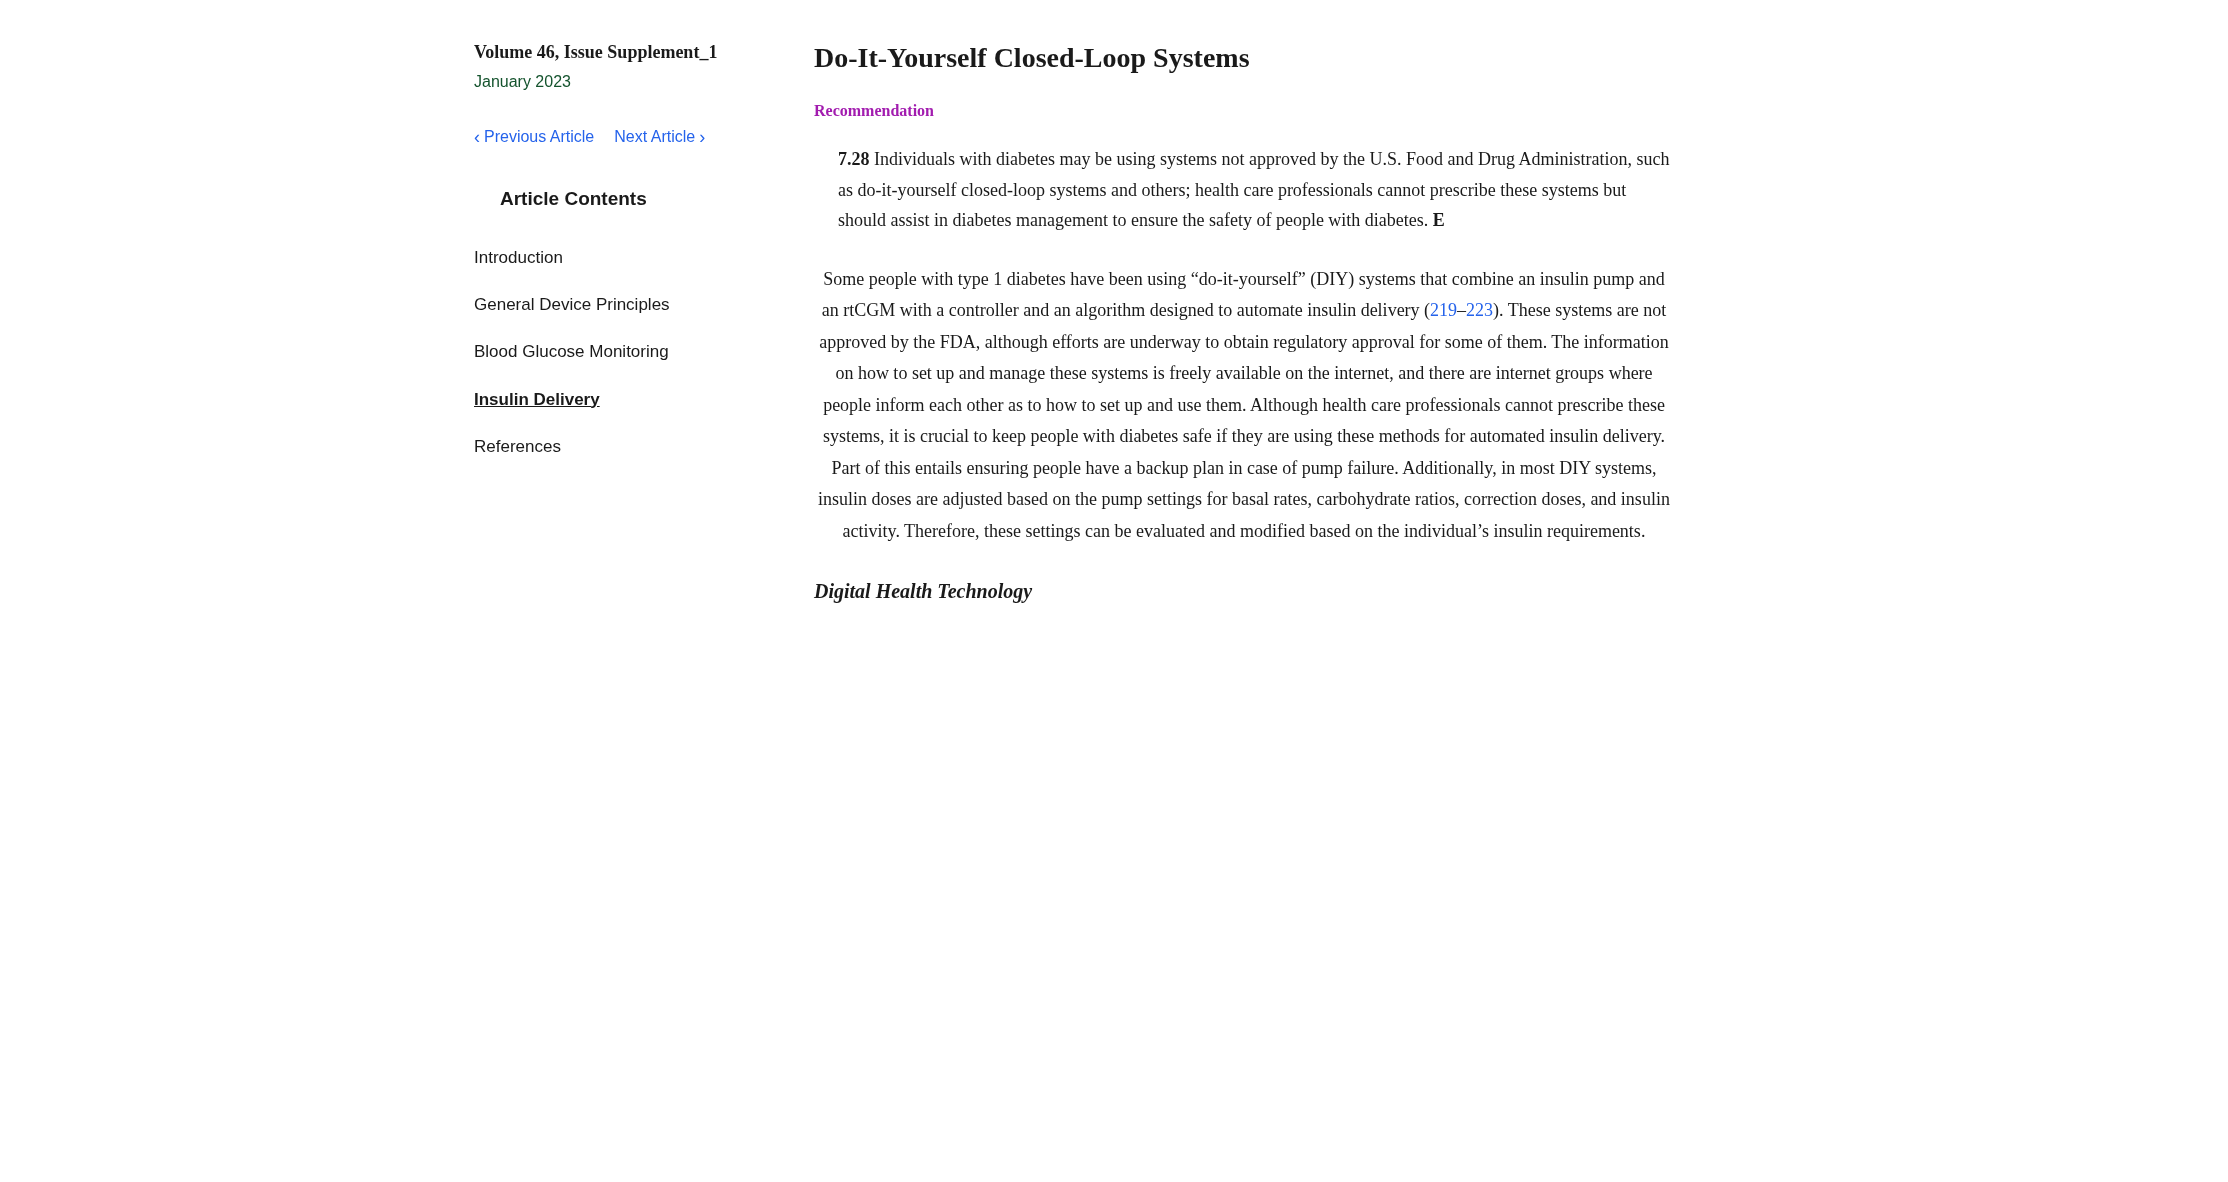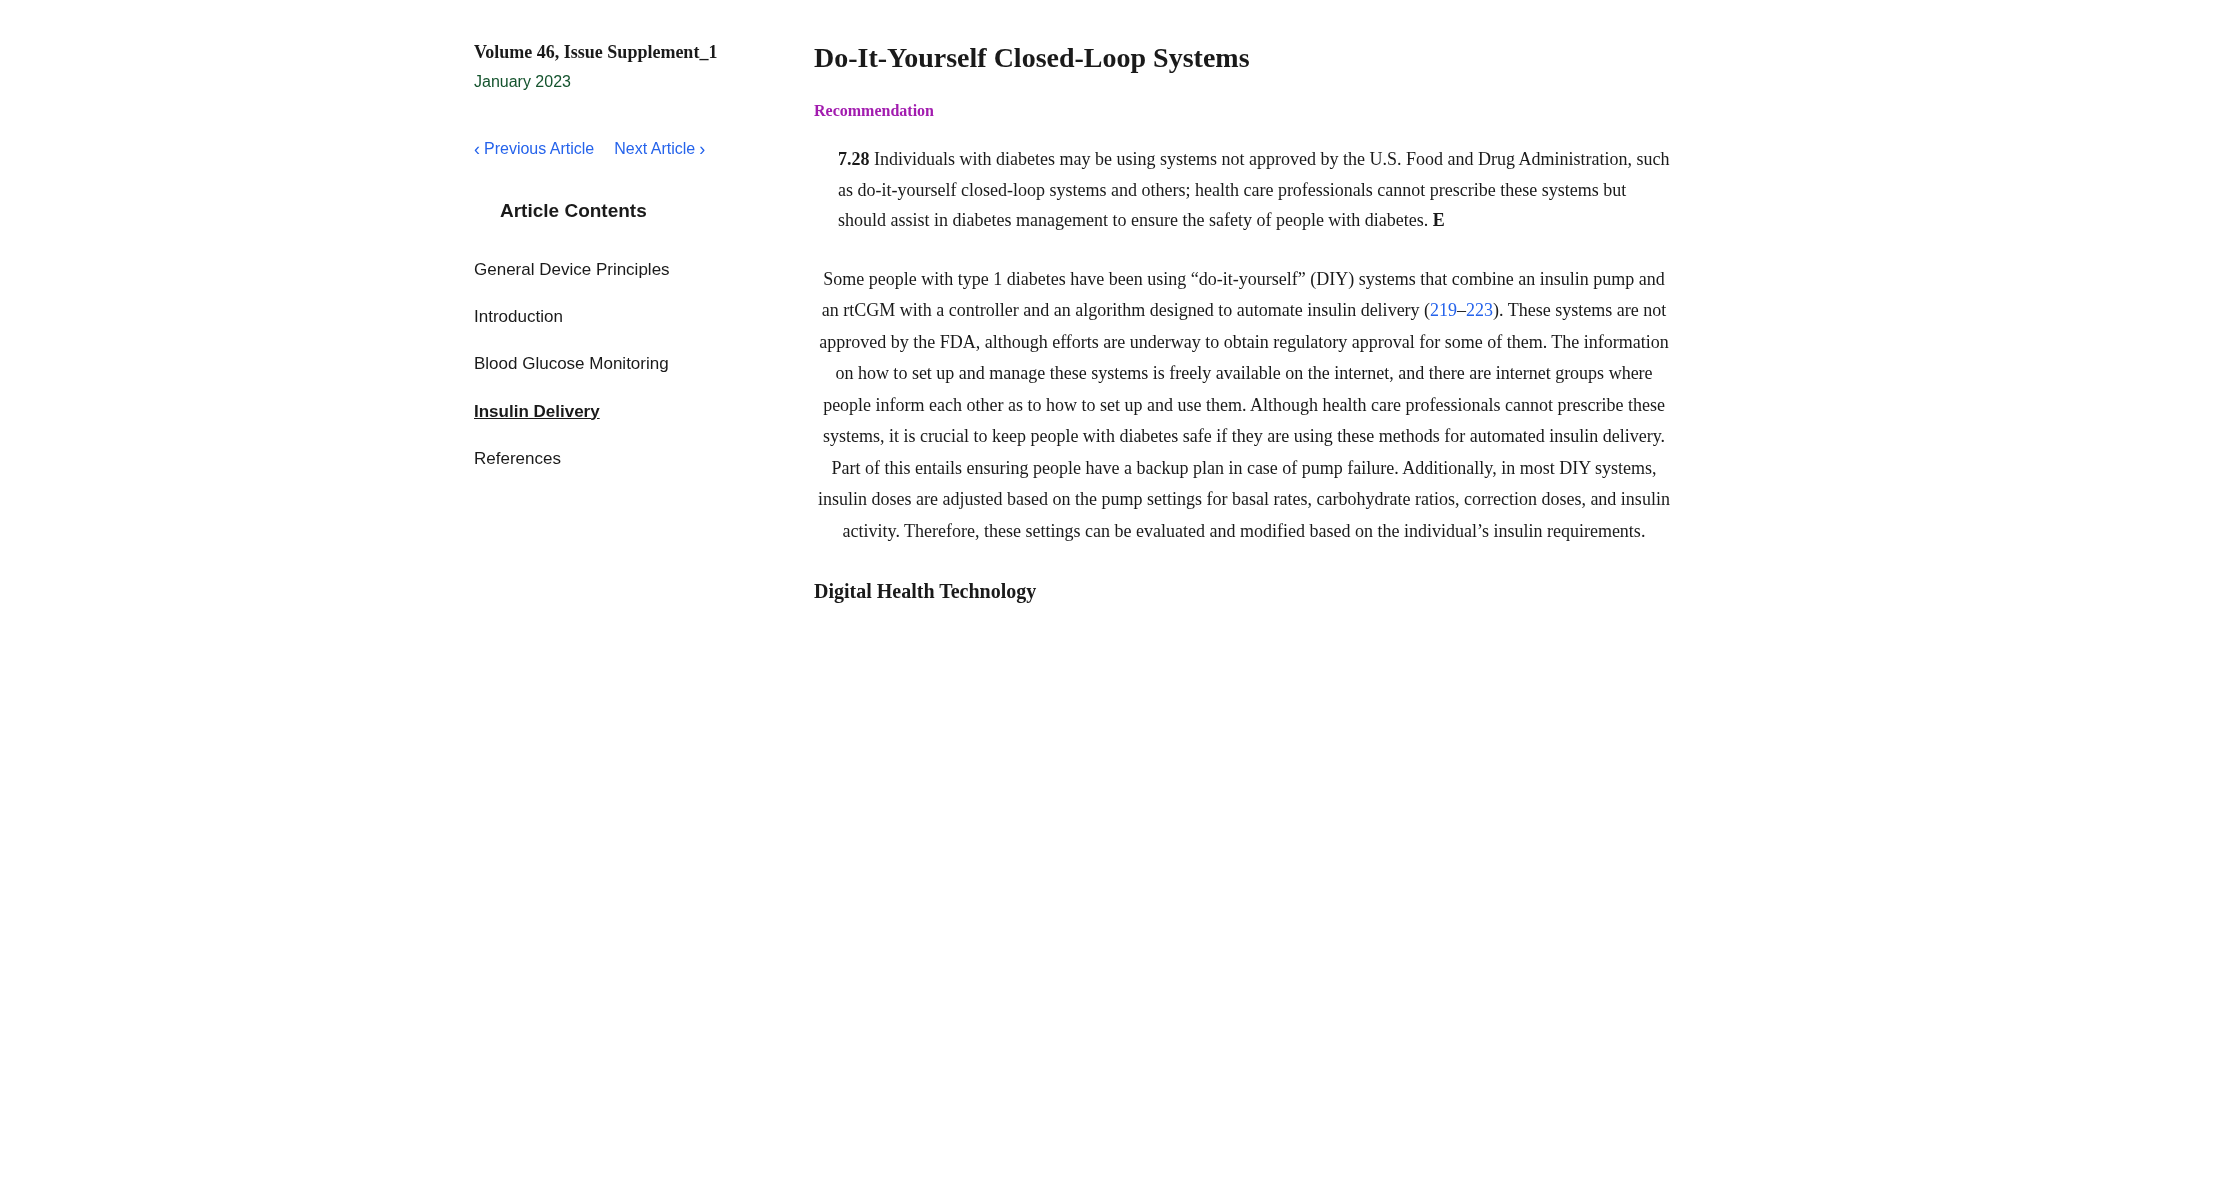--- a/index.html
+++ b/index.html
@@ -24,21 +24,21 @@
       gap: 80px;
     }
 
     
     .sidebar {
       width: 260px;
       flex-shrink: 0;
     }
 
     .volume-info {
-      margin-bottom: 40px;
+      margin-bottom: 28px;
     }
 
     .volume-title {
       font-weight: bold;
       font-size: 18px;
       line-height: 1.4;
       margin-bottom: 4px;
     }
 
     .volume-date {
@@ -153,20 +153,21 @@
       color: #2563eb;
       text-decoration: none;
     }
 
     .subsection-heading {
       font-size: 20px;
       font-weight: bold;
       margin-top: 8px;
       margin-bottom: 4px;
       color: #1a1a1a;
+      font-style: italic;
     }
   </style>
 </head>
 <body>
 
 <div class="page-wrapper">
 
   <aside class="sidebar">
 
     <div class="volume-info">
@@ -175,22 +176,22 @@
     </div>
 
     <div class="nav-links">
       <a class="nav-link chevron-left" href="#">Previous Article</a>
       <a class="nav-link chevron-right" href="#">Next Article</a>
     </div>
 
     <div class="article-contents-title">Article Contents</div>
 
     <ul class="contents-list" id="contents-list">
-    <li>General Device Principles</li>
-        <li>Introduction</li>
+    <li>Introduction</li>
+        <li>General Device Principles</li>
         <li>Blood Glucose Monitoring</li>
         <li class="active">Insulin Delivery</li>
         <li>References</li>
       </ul>
 
   </aside>
 
   <main class="main-content">
 
     <h1 class="article-title">Do-It-Yourself Closed-Loop Systems</h1>

